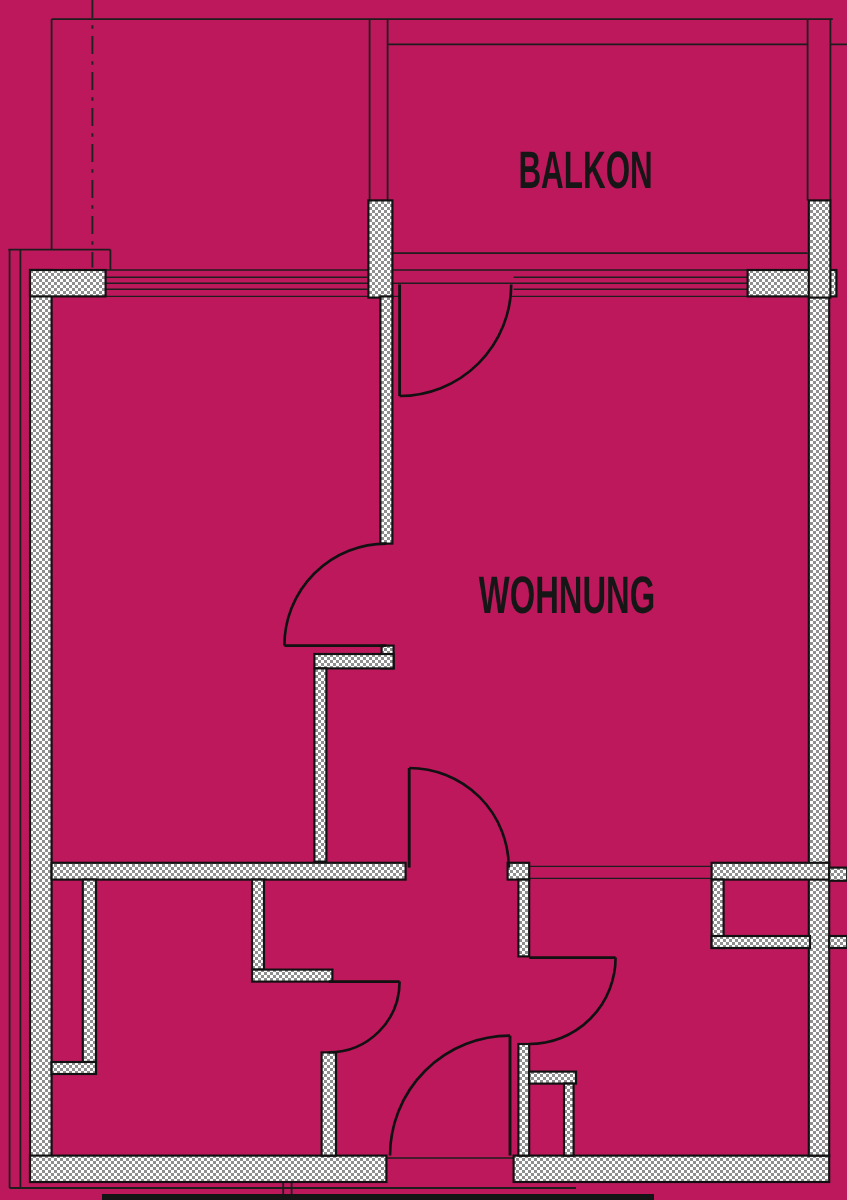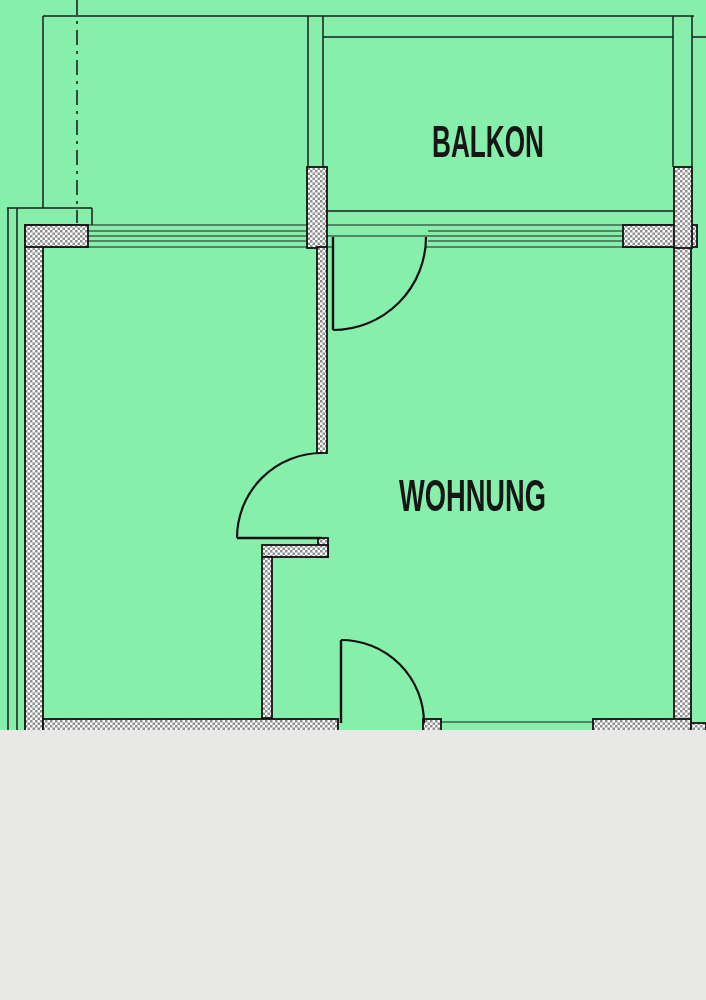--- a/index.html
+++ b/index.html
@@ -1,20 +1,20 @@
 <!DOCTYPE html>
 <html><head>
 <meta charset="utf-8">
 <style>
   html,body{margin:0;padding:0;background:#e8e8e6;}
   .page{
     position:relative;
-    width:706px;height:730px;
+    width:706px;height:1000px;
     margin:0 auto;
-    background:#86efac;
+    background:#be185d;
     overflow:hidden;
     font-family:"Liberation Sans", sans-serif;
   }
   svg{display:block;}
   .thin{stroke:#1d1d1d;stroke-width:1.5;fill:none;}
   .glaze{stroke:#1d1d1d;stroke-width:1.2;fill:none;}
   .wall{fill:url(#wallhatch);stroke:#111;stroke-width:1.8;}
   .door{stroke:#111;stroke-width:2.2;fill:none;}
   .leaf{stroke:#111;stroke-width:2.4;fill:none;}
   .dashdot{stroke:#222;stroke-width:1.6;fill:none;stroke-dasharray:15 6 3 6;}

